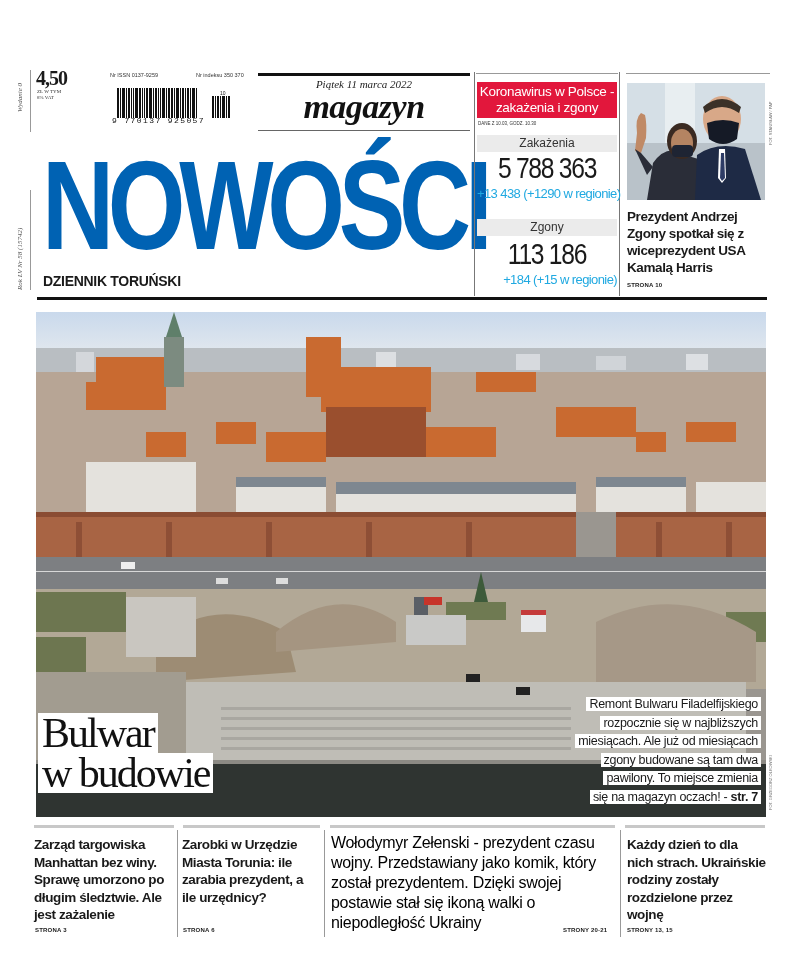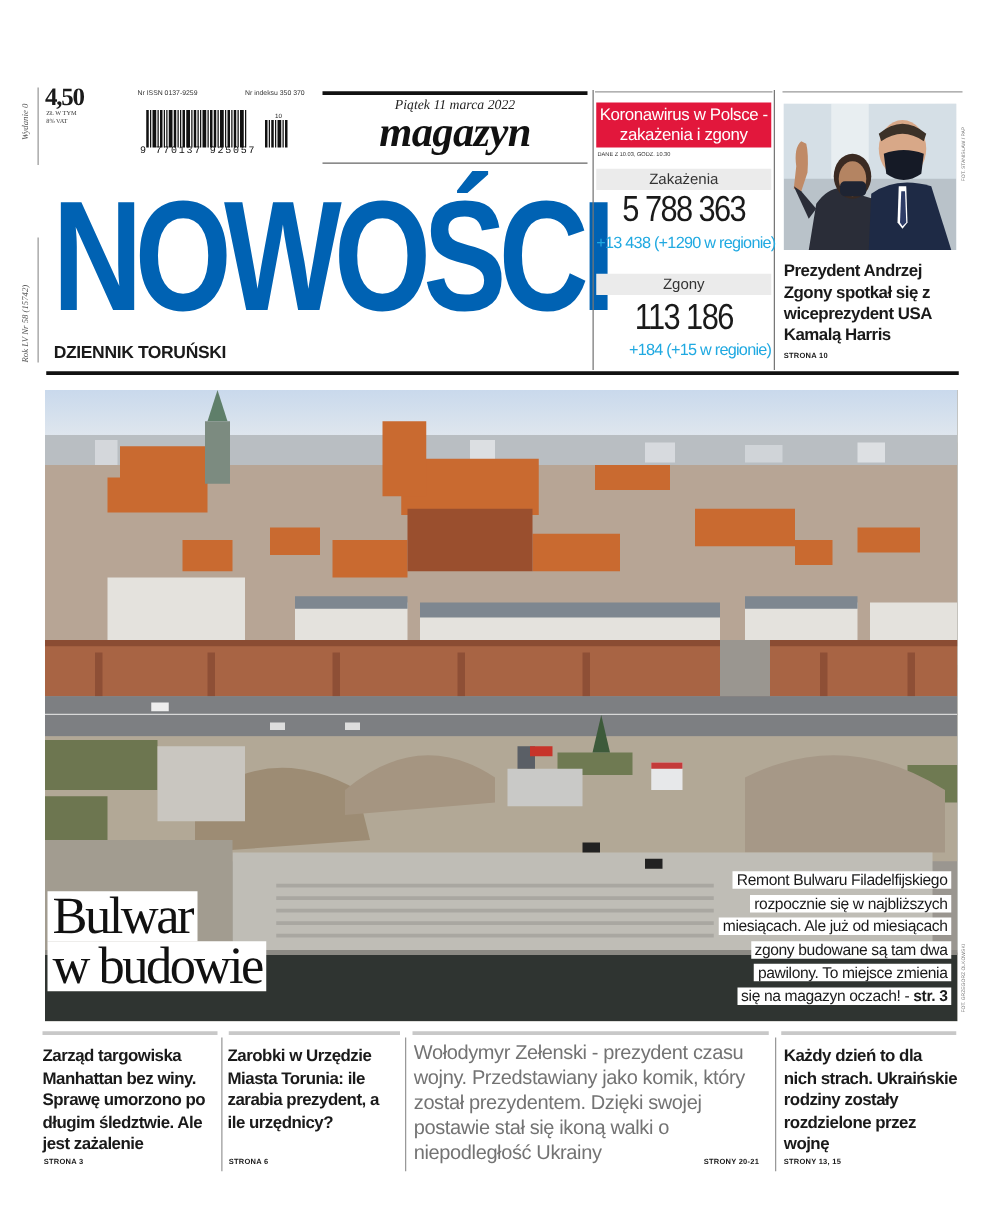--- a/index.html
+++ b/index.html
@@ -61,21 +61,21 @@
   .hero-title span { display: inline-block; background: #fff; padding: 0 4px; }
   .hero-caption { left: 547px; top: 695px; width: 214px; text-align: right; font-size: 12.5px; line-height: 18.5px; letter-spacing: -0.3px; color: #1a1a1a; }
   .hero-caption span.cl { background: #fff; padding: 0 3px; }
   .hero-caption b { font-weight: bold; }
   .hero-credit { left: 768px; top: 810px; font-size: 4px; color: #777; transform: rotate(-90deg); transform-origin: left top; white-space: nowrap; }
 
   
   .bt-rule { top: 825px; height: 3px; background: #c8c8c8; }
   .bt-divider { top: 830px; width: 1px; height: 107px; background: #999; }
   .bt-head { top: 836px; font-weight: bold; font-size: 13.5px; line-height: 17.5px; letter-spacing: -0.4px; color: #1a1a1a; }
-  .bt-head.blue { color: #737373; font-weight: normal; font-size: 16px; line-height: 20px; letter-spacing: -0.3px; top: 833px; }
+  .bt-head.blue { color: #000000; font-weight: normal; font-size: 16px; line-height: 20px; letter-spacing: -0.3px; top: 833px; }
   .bt-page { font-weight: bold; font-size: 6px; letter-spacing: 0.2px; }
 </style>
 </head>
 <body>
 
 <div class="vline" style="top:70px;height:62px;"></div>
 <div class="vline" style="top:190px;height:100px;"></div>
 <div class="vert-text" style="left:16px;top:112px;">Wydanie 0</div>
 <div class="vert-text" style="left:16px;top:290px;">Rok LV Nr 58 (15742)</div>
 
@@ -281,21 +281,21 @@
 <div class="abs hero-title">
   <span>Bulwar</span><br>
   <span>w budowie</span>
 </div>
 <div class="abs hero-caption">
   <span class="cl">Remont Bulwaru Filadelfijskiego</span><br>
   <span class="cl">rozpocznie się w najbliższych</span><br>
   <span class="cl">miesiącach. Ale już od miesiącach</span><br>
   <span class="cl">zgony budowane są tam dwa</span><br>
   <span class="cl">pawilony. To miejsce zmienia</span><br>
-  <span class="cl"><span>się na magazyn oczach! - </span><b>str. 3</b></span>
+  <span class="cl"><span>się na magazyn oczach! - </span><b>str. 7</b></span>
 </div>
 <div class="abs hero-credit">FOT. GRZEGORZ OLKOWSKI</div>
 
 <div class="abs bt-rule" style="left:34px;width:140px;"></div>
 <div class="abs bt-rule" style="left:183px;width:137px;"></div>
 <div class="abs bt-rule" style="left:330px;width:285px;"></div>
 <div class="abs bt-rule" style="left:625px;width:140px;"></div>
 
 <div class="abs bt-divider" style="left:177px;"></div>
 <div class="abs bt-divider" style="left:324px;"></div>

